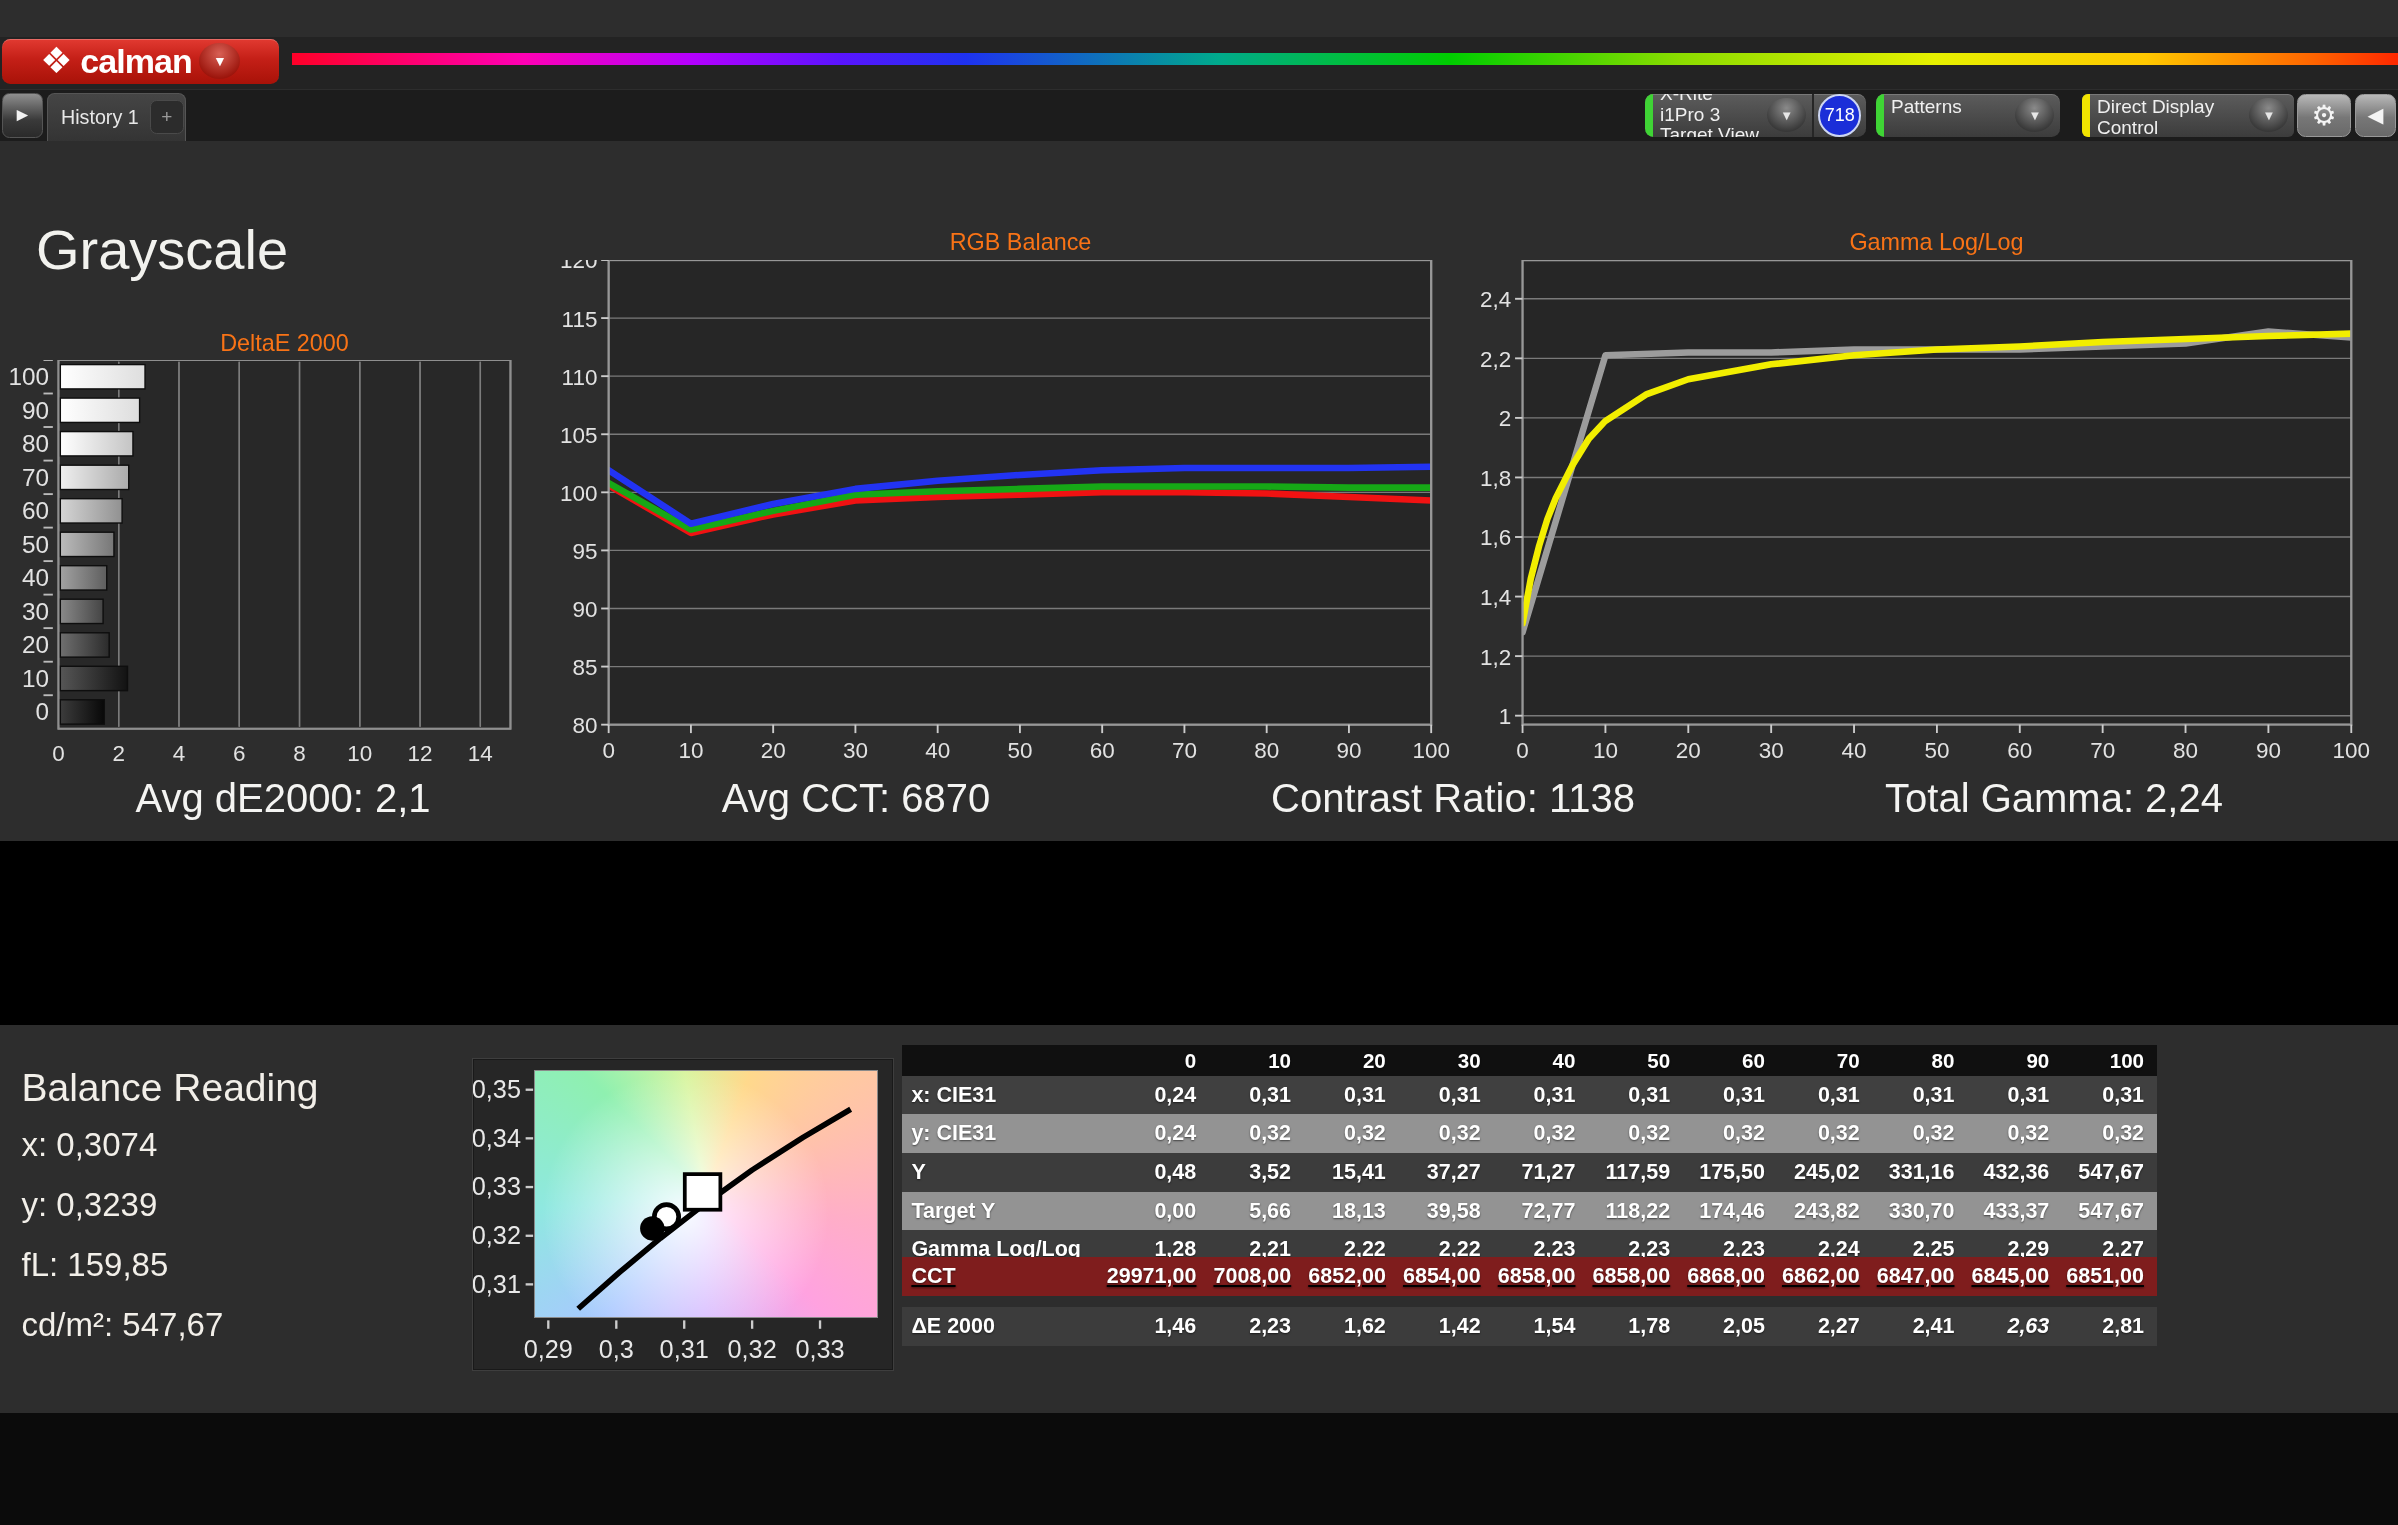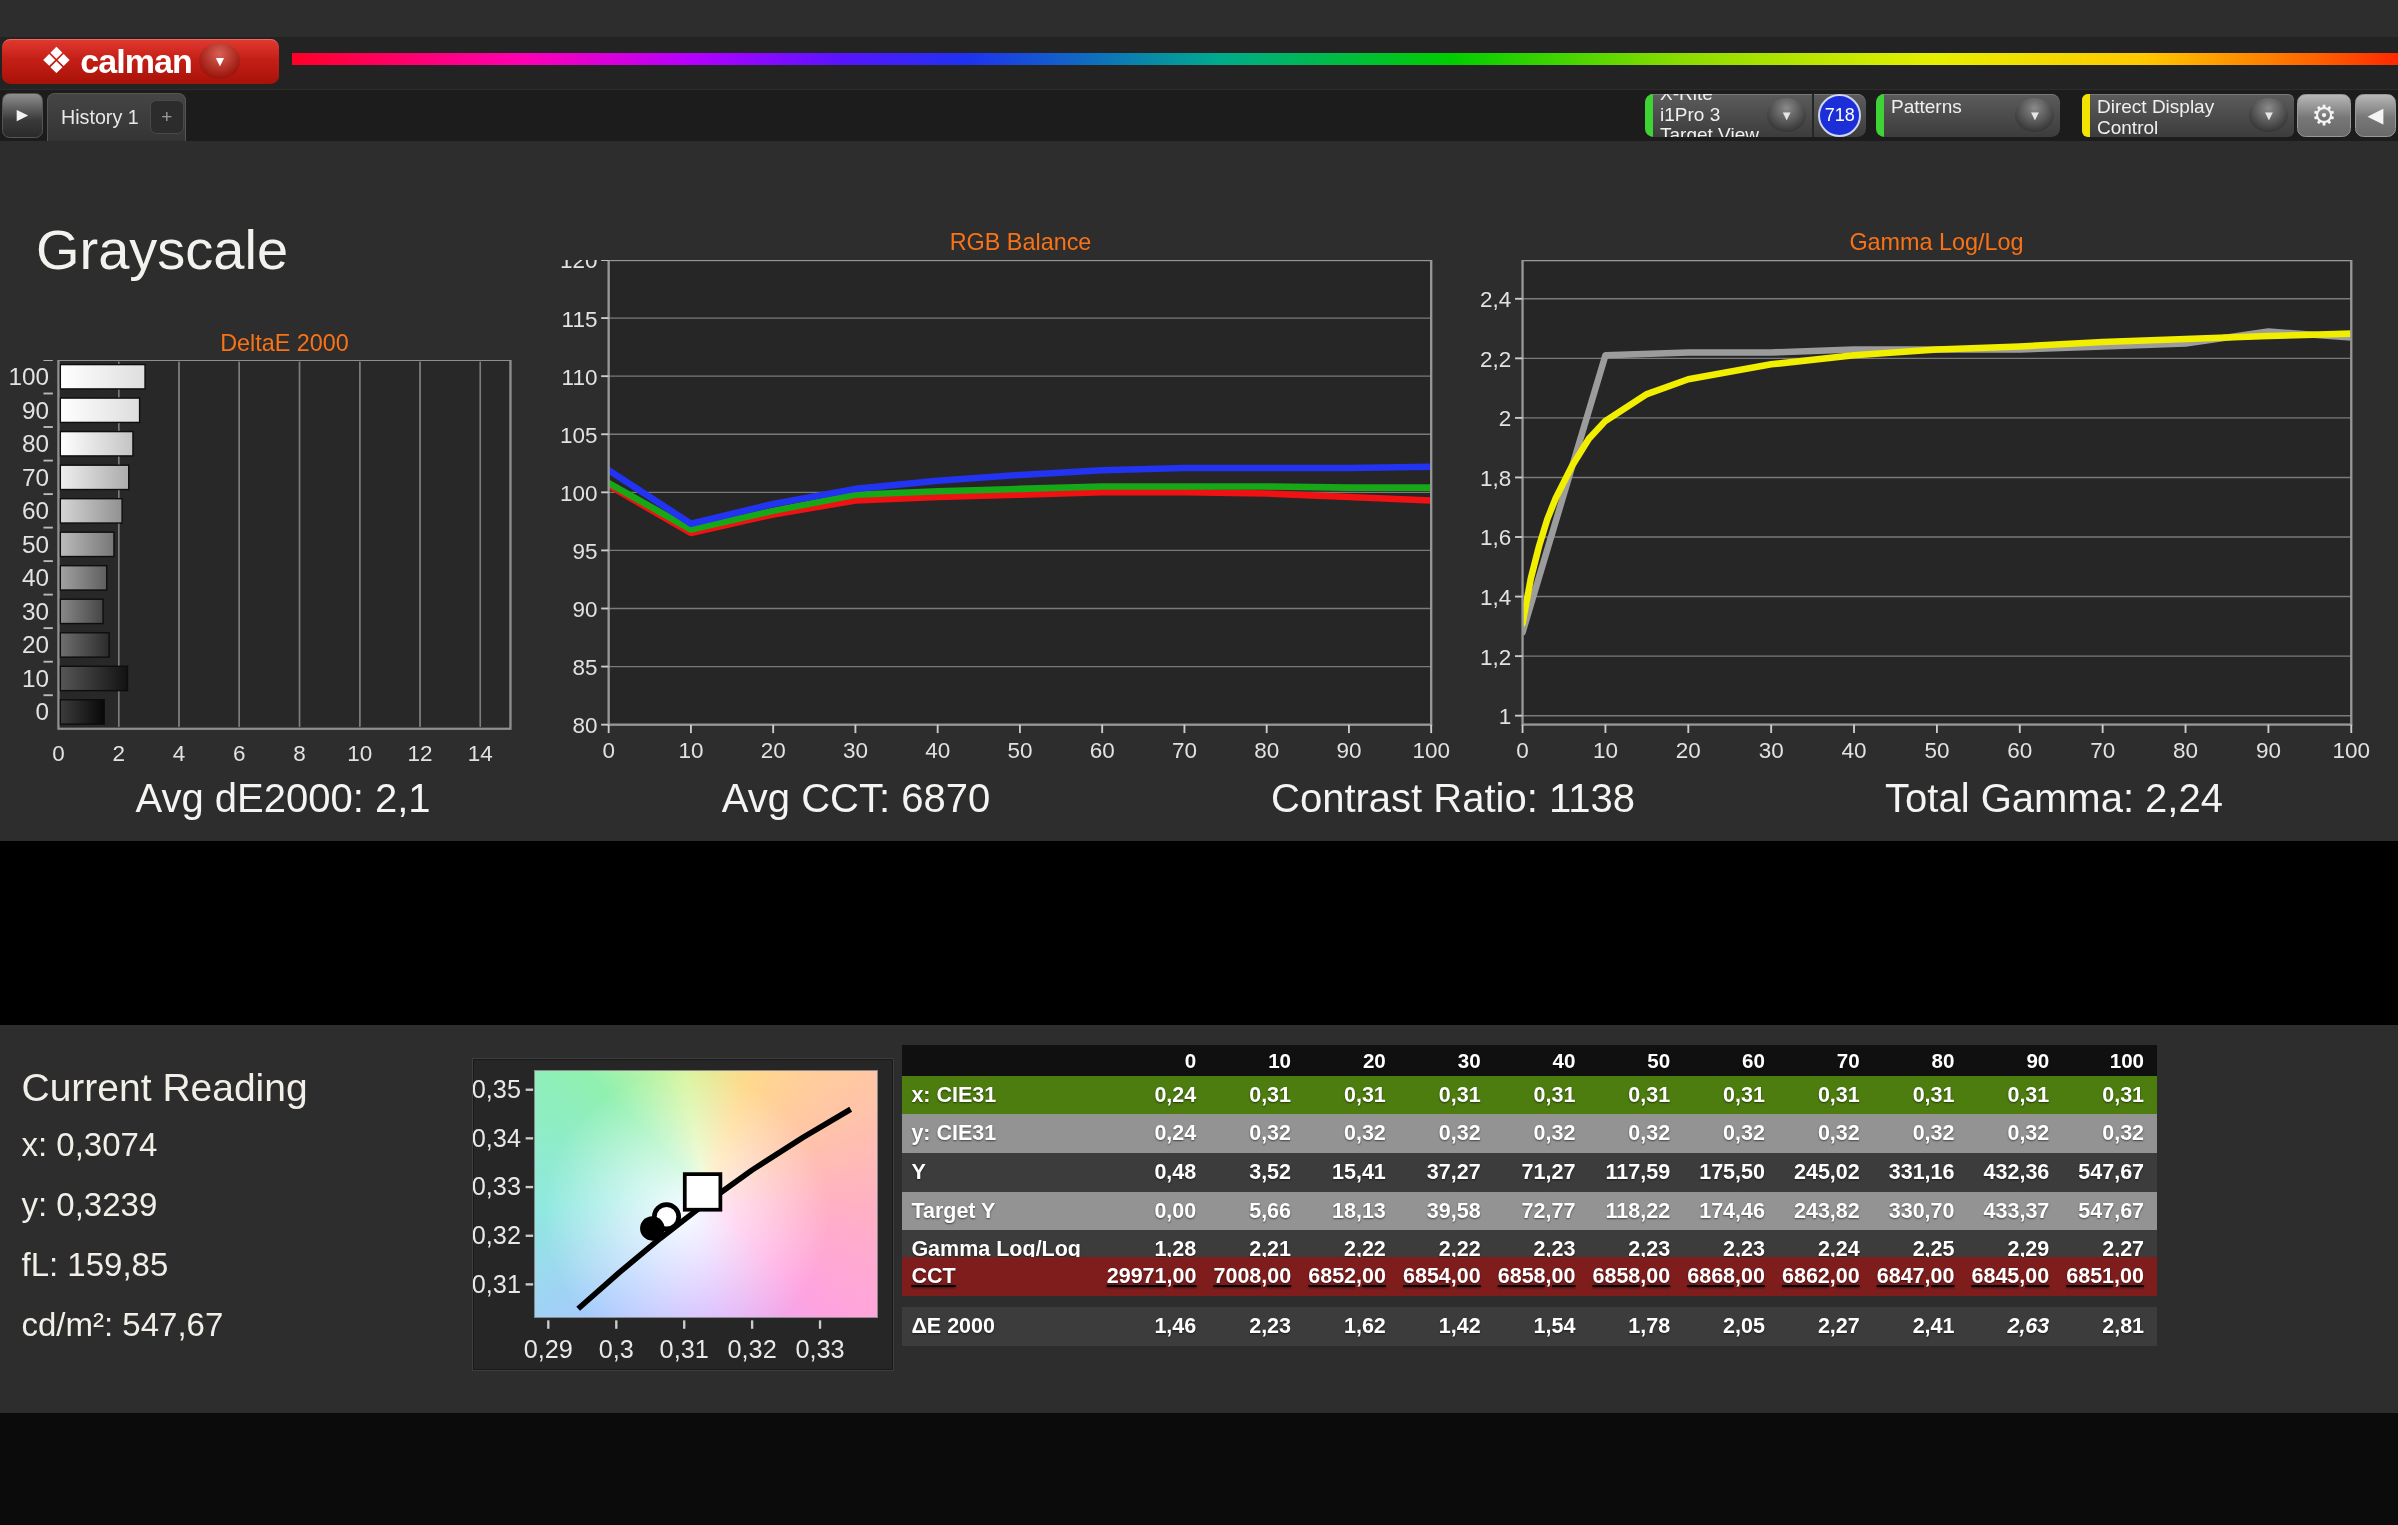--- a/index.html
+++ b/index.html
@@ -364,21 +364,21 @@
   <div class="abs stat" style="left:283px; top:776px;">Avg dE2000: 2,1</div>
   <div class="abs stat" style="left:856px; top:776px;">Avg CCT: 6870</div>
   <div class="abs stat" style="left:1453px; top:776px;">Contrast Ratio: 1138</div>
   <div class="abs stat" style="left:2054px; top:776px;">Total Gamma: 2,24</div>
 
   <div id="swatch-strip" class="abs">
     
     
   </div>
 
-  <div id="cur-title" class="abs">Current Reading</div>
+  <div id="cur-title" class="abs">Balance Reading</div>
   <div class="abs cur-line" style="top:1126px;">x: 0,3074</div>
   <div class="abs cur-line" style="top:1186px;">y: 0,3239</div>
   <div class="abs cur-line" style="top:1246px;">fL: 159,85</div>
   <div class="abs cur-line" style="top:1306px;">cd/m²: 547,67</div>
 
   <div id="cie-panel" class="abs"></div>
   <div id="cie-grad" class="abs"></div>
   <div class="abs" id="cie-chart" style="left:473px; top:1059px;"><svg width="420" height="311" font-family="Liberation Sans, sans-serif" viewBox="0 0 448 332">
       <clipPath id="ciecp">
           <rect x="65" y="12" width="367" height="265"></rect>
@@ -419,21 +419,21 @@
         <div class="t-cell" style="width: 95px; font-size: 20.6px;">20</div>
         <div class="t-cell" style="width: 95px; font-size: 20.6px;">30</div>
         <div class="t-cell" style="width: 95px; font-size: 20.6px;">40</div>
         <div class="t-cell" style="width: 95px; font-size: 20.6px;">50</div>
         <div class="t-cell" style="width: 95px; font-size: 20.6px;">60</div>
         <div class="t-cell" style="width: 95px; font-size: 20.6px;">70</div>
         <div class="t-cell" style="width: 95px; font-size: 20.6px;">80</div>
         <div class="t-cell" style="width: 95px; font-size: 20.6px;">90</div>
         <div class="t-cell" style="width: 95px; font-size: 20.6px;">100</div>
       </div>
-      <div class="t-row" style="top: 31px; height: 39px; background: #4d7c0f;">
+      <div class="t-row" style="top: 31px; height: 39px; background: #404040;">
         <div class="t-cell t-label" style="width: 213px;">x: CIE31</div>
         <div class="t-cell" style="width: 95px;">0,24</div>
         <div class="t-cell" style="width: 95px;">0,31</div>
         <div class="t-cell" style="width: 95px;">0,31</div>
         <div class="t-cell" style="width: 95px;">0,31</div>
         <div class="t-cell" style="width: 95px;">0,31</div>
         <div class="t-cell" style="width: 95px;">0,31</div>
         <div class="t-cell" style="width: 95px;">0,31</div>
         <div class="t-cell" style="width: 95px;">0,31</div>
         <div class="t-cell" style="width: 95px;">0,31</div>

